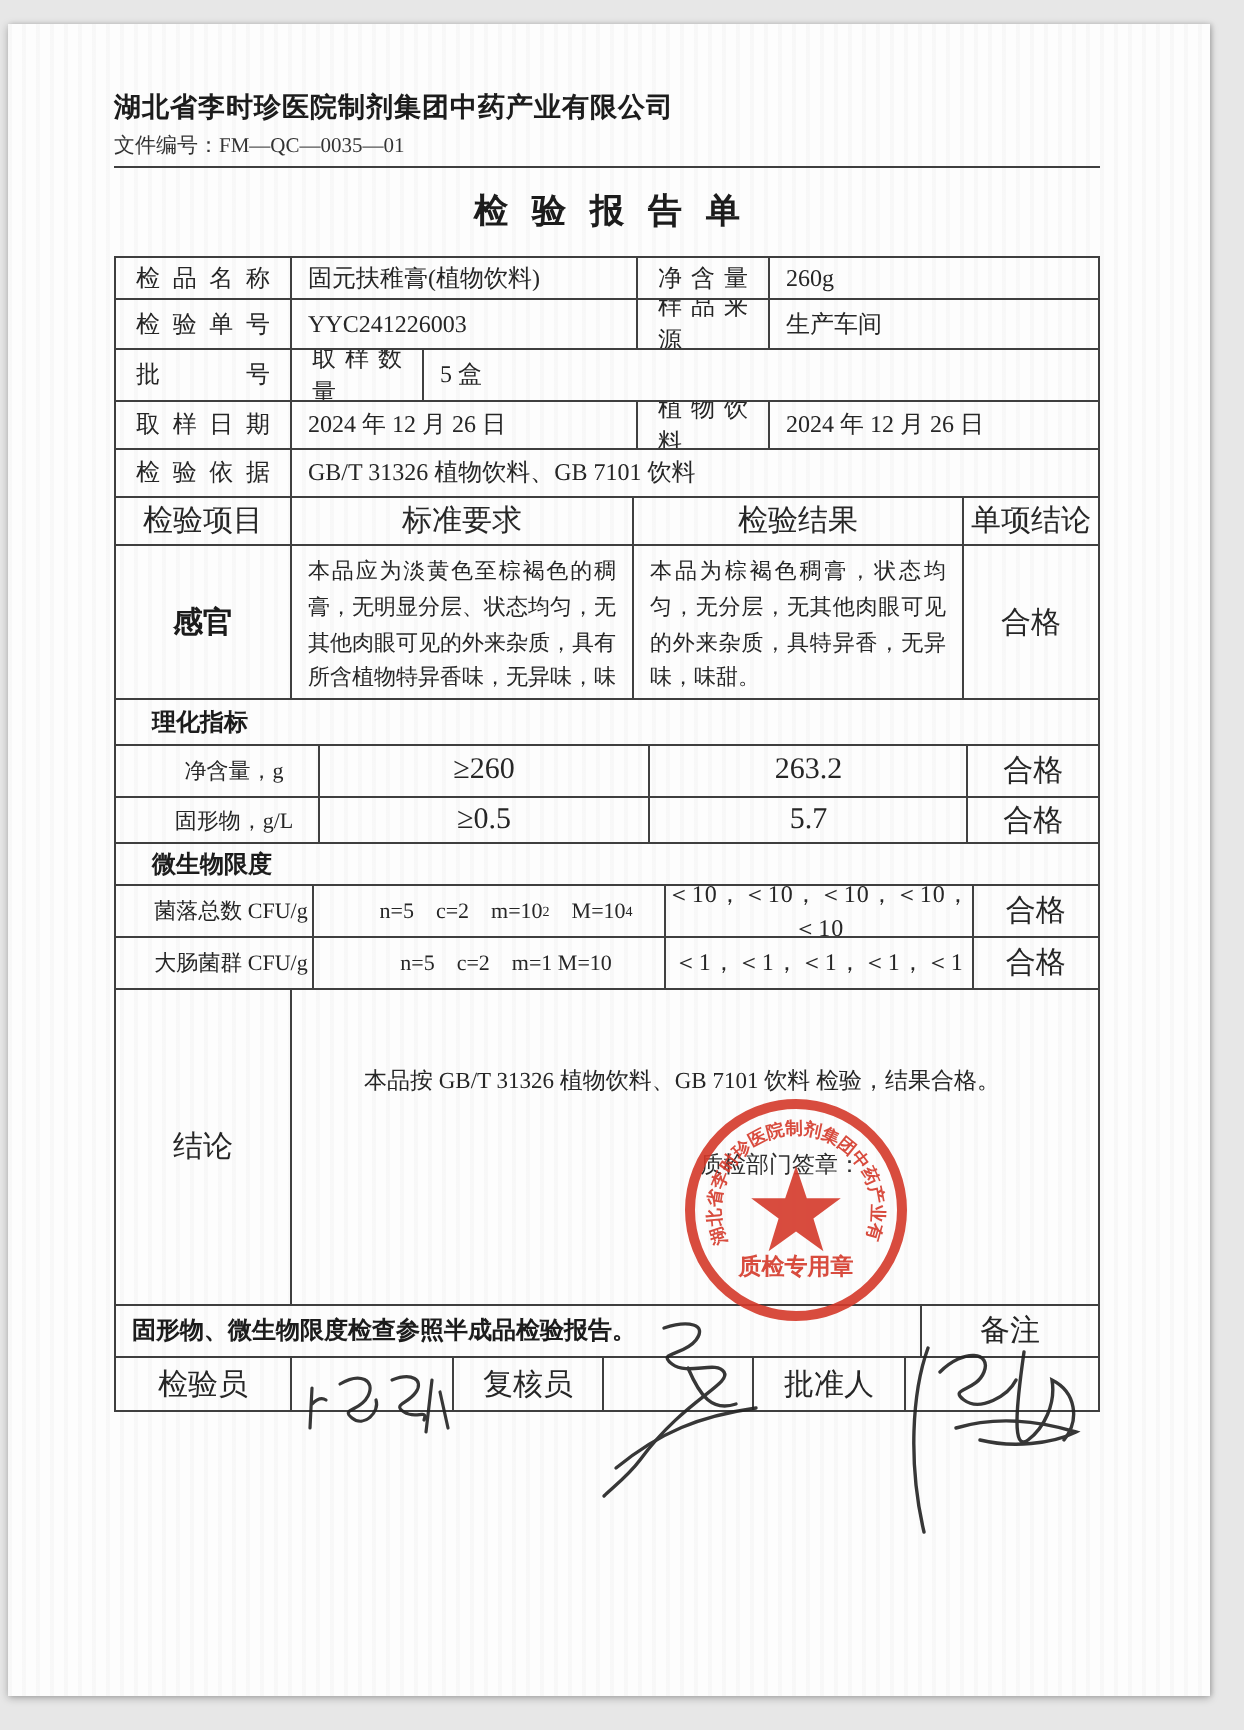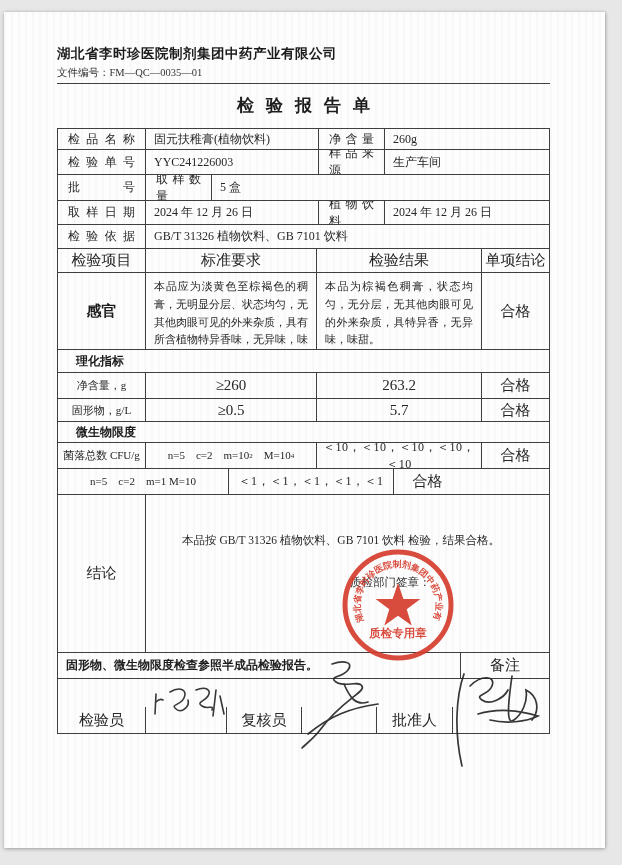--- a/index.html
+++ b/index.html
@@ -18,28 +18,28 @@
     box-shadow:0 1px 4px rgba(0,0,0,0.28), 1px 0 2px rgba(0,0,0,0.12);
   }
   .company { position:absolute; left:53px; top:33px; font-size:13.5px; font-weight:bold; letter-spacing:.5px; color:#1c1c1c; }
   .docnum  { position:absolute; left:53px; top:54px; font-size:10.5px; color:#333; }
   .rule    { position:absolute; left:53px; top:71px; width:493px; height:0; border-top:1.5px solid #3f3f3f; }
   .title   { position:absolute; left:53px; top:82px; width:493px; text-align:center;
              font-size:17px; font-weight:bold; letter-spacing:12px; text-indent:12px; color:#1c1c1c; }
 
   .report-table { position:absolute; left:53px; top:116px; width:493px; border:1.5px solid #3f3f3f; background:transparent; }
   .row  { display:flex; border-bottom:1px solid #3f3f3f; }
-  .row:last-child { border-bottom:none;margin-top:28px; }
+  .row:last-child { border-bottom:none; }
   .cell { border-right:1px solid #3f3f3f; display:flex; align-items:center; overflow:hidden; }
   .cell:last-child { border-right:none; }
   .jlabel { display:block; text-align:justify; text-align-last:justify; text-justify:inter-character;
             padding:0 10px; width:100%; font-size:12px; }
   .center { justify-content:center; text-align:center; }
   .vleft  { padding-left:8px; font-size:12px; }
-  .f12 { font-size:15px; } .f11 { font-size:11px; }
+  .f12 { font-size:15px; } .f11 { font-size:11px;margin-left:17px; }
   .bold { font-weight:bold; color:#1c1c1c; }
   .para { font-size:11px; line-height:1.62; padding:5px 8px; text-align:justify; align-items:flex-start; display:block; }
   .secrow .cell { padding-left:18px; font-size:12px; }
   sup { font-size:7px; vertical-align:super; line-height:0; }
   .micro-result { font-size:12px; letter-spacing:.5px; }
 
   
   .wA1{width:88px}.wA2{width:173px}.wA3{width:66px}.wA4{width:164px}
   .wB1{width:88px}.wB2{width:171px}.wB3{width:165px}.wB4{width:67px}
   .wSpan{width:403px}.wFull{width:491px}
@@ -153,20 +153,21 @@
       <div class="cell wB2 center f11">
         <span>n=5　c=2　m=10</span>
           <sup>2</sup>
           <span>　M=10</span>
           <sup>4</sup>
       </div>
       <div class="cell wB3 center micro-result">＜10，＜10，＜10，＜10，＜10</div>
       <div class="cell wB4 center f12">合格</div>
     </div>
     <div class="row" style="height:26px">
+      <div class="cell wB1 center f11">大肠菌群 CFU/g</div>
       <div class="cell wB2 center f11">n=5　c=2　m=1 M=10</div>
       <div class="cell wB3 center micro-result">＜1，＜1，＜1，＜1，＜1</div>
       <div class="cell wB4 center f12">合格</div>
     </div>
 
     <div class="row" style="height:158px">
       <div class="cell wB1 center f12">结论</div>
       <div class="cell wSpan concl-cell">
         <div class="concl-text">本品按 GB/T 31326 植物饮料、GB 7101 饮料 检验，结果合格。</div>
         <div class="seal-caption">质检部门签章：</div>

